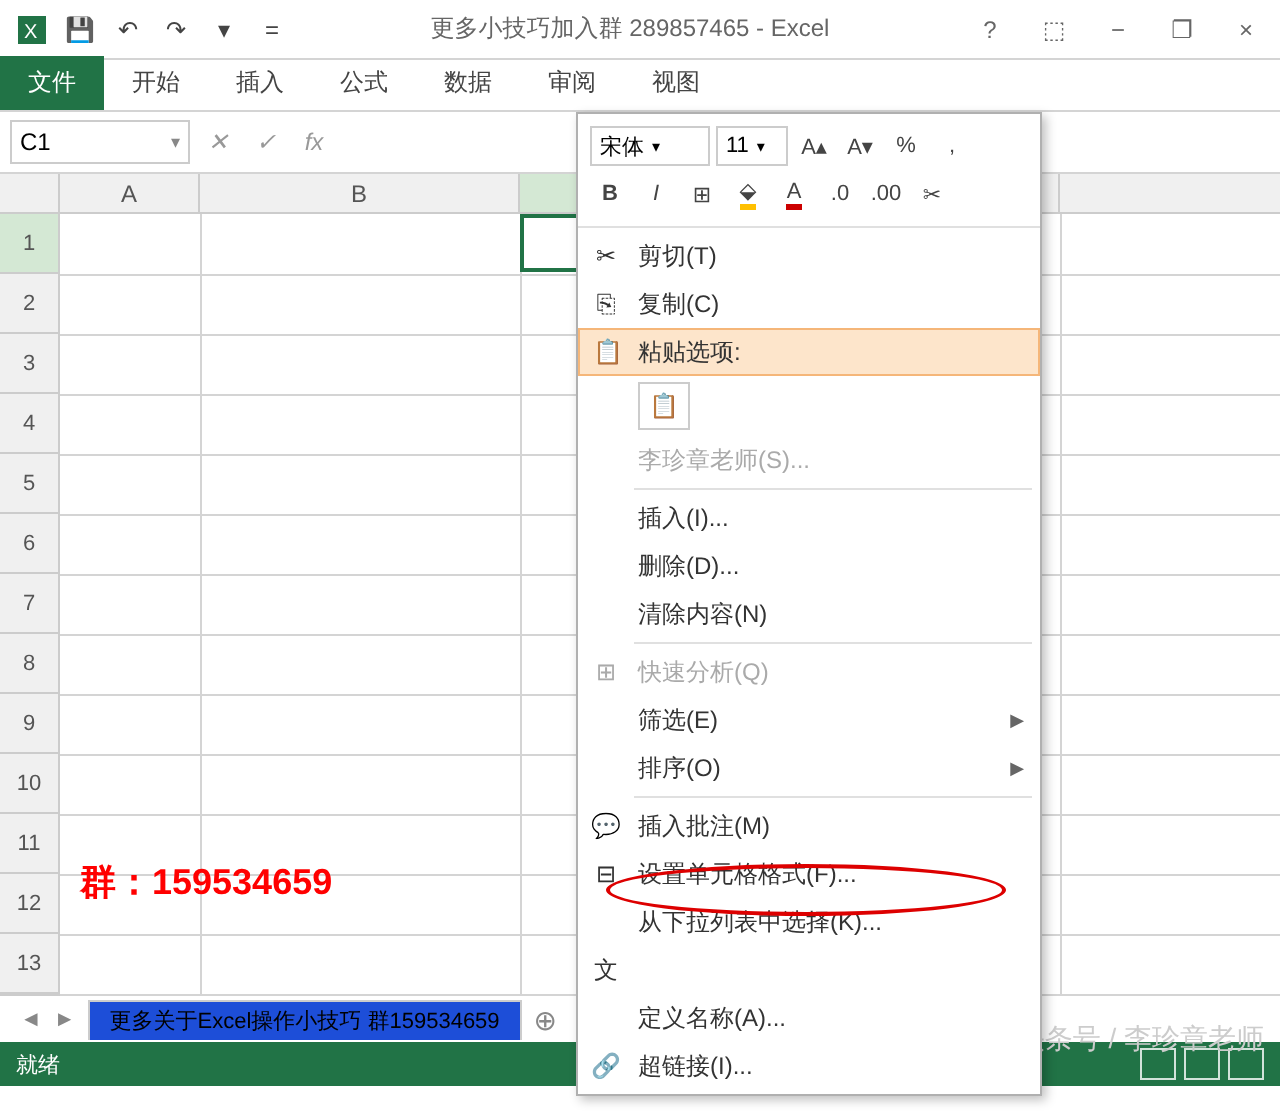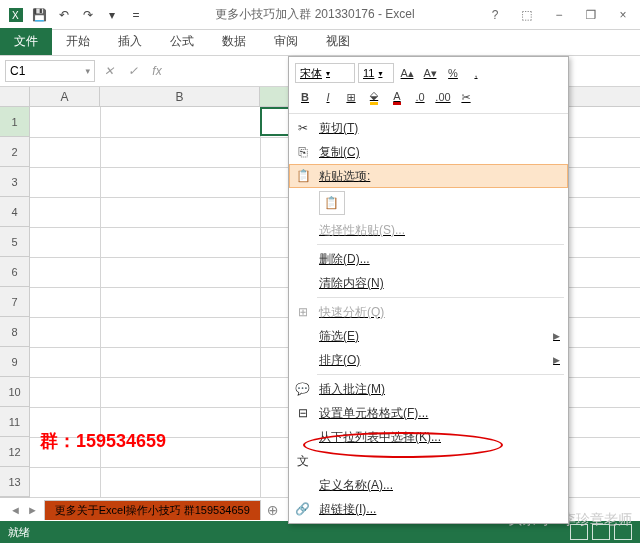--- a/index.html
+++ b/index.html
@@ -35,28 +35,28 @@
 .cell-grid { position: absolute; inset: 0; }
 .vline { position: absolute; top: 0; bottom: 0; width: 1px; background: #d4d4d4; }
 .hline { position: absolute; left: 0; right: 0; height: 1px; background: #d4d4d4; }
 .active-cell { position: absolute; border: 2px solid #217346; background: #fff; }
 
 .red-text { position: absolute; color: #ff0000; font-weight: bold; }
 .red-text.big { font-size: 18px; }
 .red-text.small { font-size: 12px; }
 
 .sheet-tabs { height: 24px; background: #fff; border-top: 1px solid #ccc; display: flex; align-items: center; padding: 0 10px; gap: 6px; font-size: 11px; }
-.sheet-tab { padding: 2px 10px; border: 1px solid #ccc; border-bottom: none; background: #c2410c; }
+.sheet-tab { padding: 2px 10px; border: 1px solid #ccc; border-bottom: none; background: #1d4ed8; }
 .sheet-nav { color: #888; }
 
 .status-bar { height: 22px; background: #217346; color: #fff; display: flex; align-items: center; padding: 0 8px; font-size: 11px; }
 .status-right { margin-left: auto; display: flex; gap: 4px; align-items: center; }
 .status-icon { width: 18px; height: 16px; border: 1px solid #fff; opacity: 0.8; }
 
-.context-menu { position: absolute; top: 56px; left: 288px; width: 281px; background: #fff; border: 1px solid #b0b0b0; box-shadow: 2px 2px 5px rgba(0,0,0,0.25); z-index: 100; text-decoration: underline; }
+.context-menu { position: absolute; top: 56px; left: 288px; width: 233px; background: #fff; border: 1px solid #b0b0b0; box-shadow: 2px 2px 5px rgba(0,0,0,0.25); z-index: 100; }
 .mini-toolbar { padding: 4px 6px; border-bottom: 1px solid #e0e0e0; }
 .mini-row { display: flex; align-items: center; gap: 3px; height: 24px; }
 .mini-select { border: 1px solid #ccc; height: 20px; padding: 0 4px; font-size: 11px; display: flex; align-items: center; gap: 4px; }
 .mini-btn { width: 20px; height: 20px; display: flex; align-items: center; justify-content: center; font-size: 11px; color: #444; }
 .menu-items { padding: 2px 0; }
 .menu-item { height: 24px; display: flex; align-items: center; padding: 0 8px 0 30px; position: relative; font-size: 12px; color: #333; }
 .menu-item.disabled { color: #aaa; }
 .menu-item.hover { background: #fde5cb; border: 1px solid #f5b679; height: 24px; padding-left: 29px; }
 .menu-icon { position: absolute; left: 6px; width: 16px; height: 16px; display: flex; align-items: center; justify-content: center; }
 .menu-arrow { margin-left: auto; color: #666; font-size: 9px; }
@@ -77,21 +77,21 @@
           <rect width="14" height="14" fill="#217346"></rect>
           <text x="3" y="11" fill="#fff" font-size="10">X</text>
         </svg>
       </div>
     <div class="qat-item">💾</div>
     <div class="qat-item">↶</div>
     <div class="qat-item">↷</div>
     <div class="qat-item">▾</div>
     <div class="qat-item">=</div>
   </div>
-  <div class="title-text">更多小技巧加入群 201330176 - Excel</div>
+  <div class="title-text">更多小技巧加入群 289857465 - Excel</div>
   <div class="win-controls">
     <div class="win-btn">?</div>
     <div class="win-btn">⬚</div>
     <div class="win-btn">−</div>
     <div class="win-btn">❐</div>
     <div class="win-btn">×</div>
   </div>
 </div>
 
 <div class="ribbon-tabs">
@@ -224,23 +224,26 @@
         <span>复制(C)</span>
       </div>
     <div class="menu-item hover">
         <span class="menu-icon">📋</span>
         <span>粘贴选项:</span>
       </div>
     <div class="paste-opts">
       <div class="paste-opt-btn">📋</div>
     </div>
     <div class="menu-item disabled">
-        <span>选择性粘贴(S)...</span>
+        <span>李珍章老师(S)...</span>
       </div>
     <div class="menu-sep"></div>
+    <div class="menu-item">
+        <span>插入(I)...</span>
+      </div>
     <div class="menu-item">
         <span>删除(D)...</span>
       </div>
     <div class="menu-item">
         <span>清除内容(N)</span>
       </div>
     <div class="menu-sep"></div>
     <div class="menu-item disabled">
         <span class="menu-icon">⊞</span>
         <span>快速分析(Q)</span>

